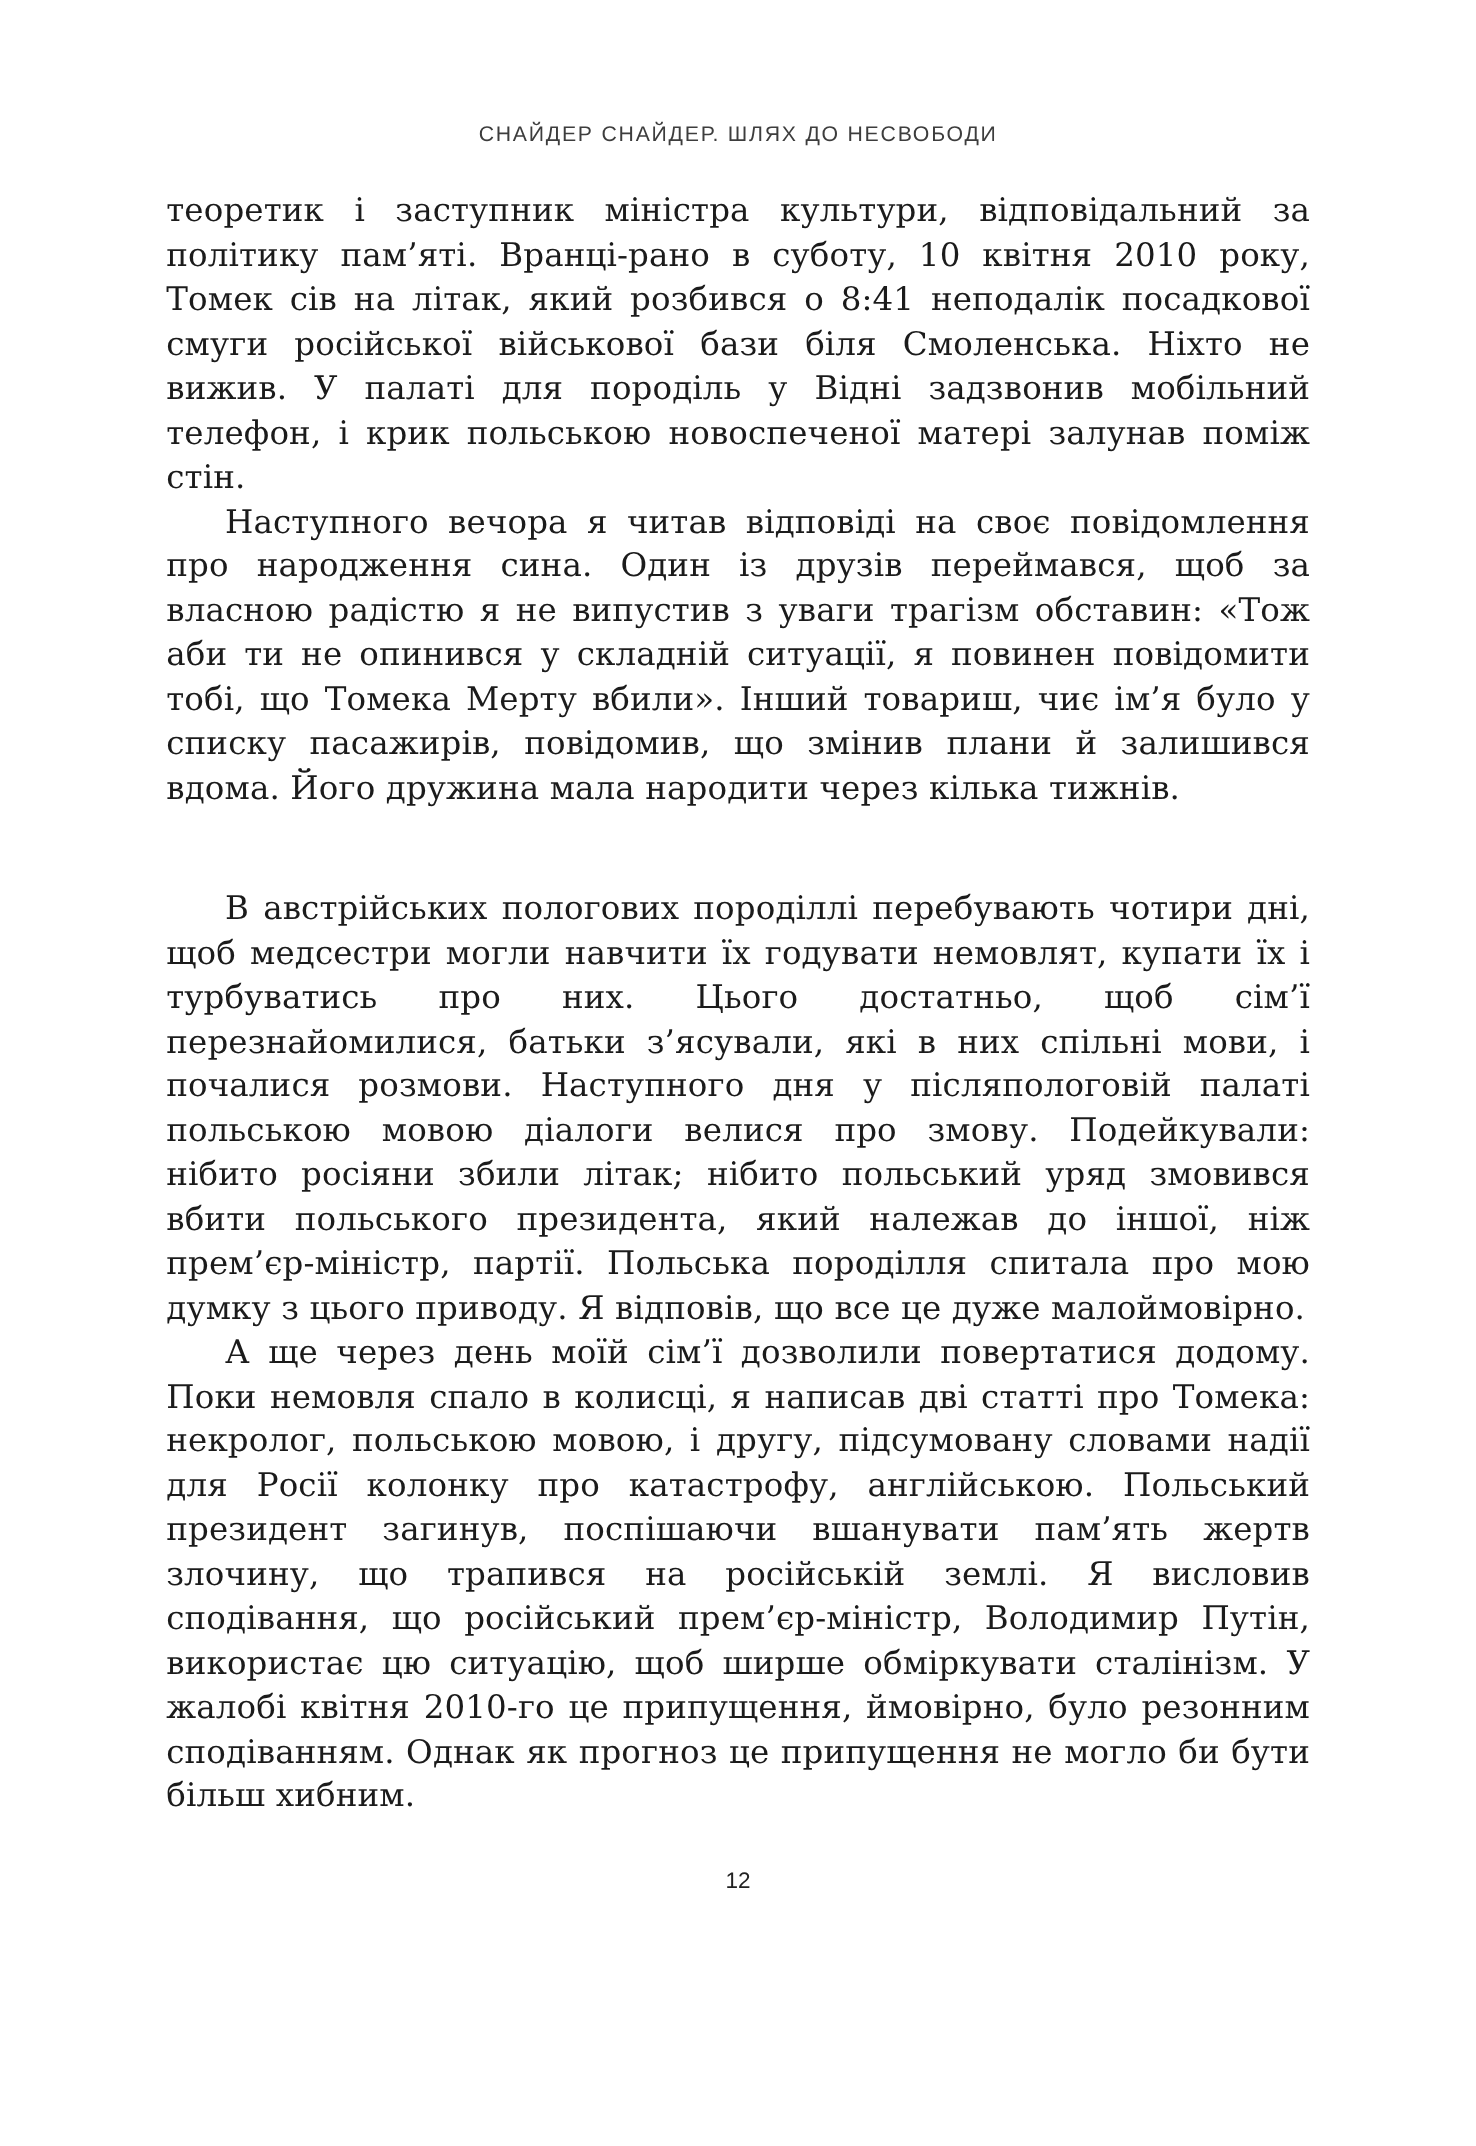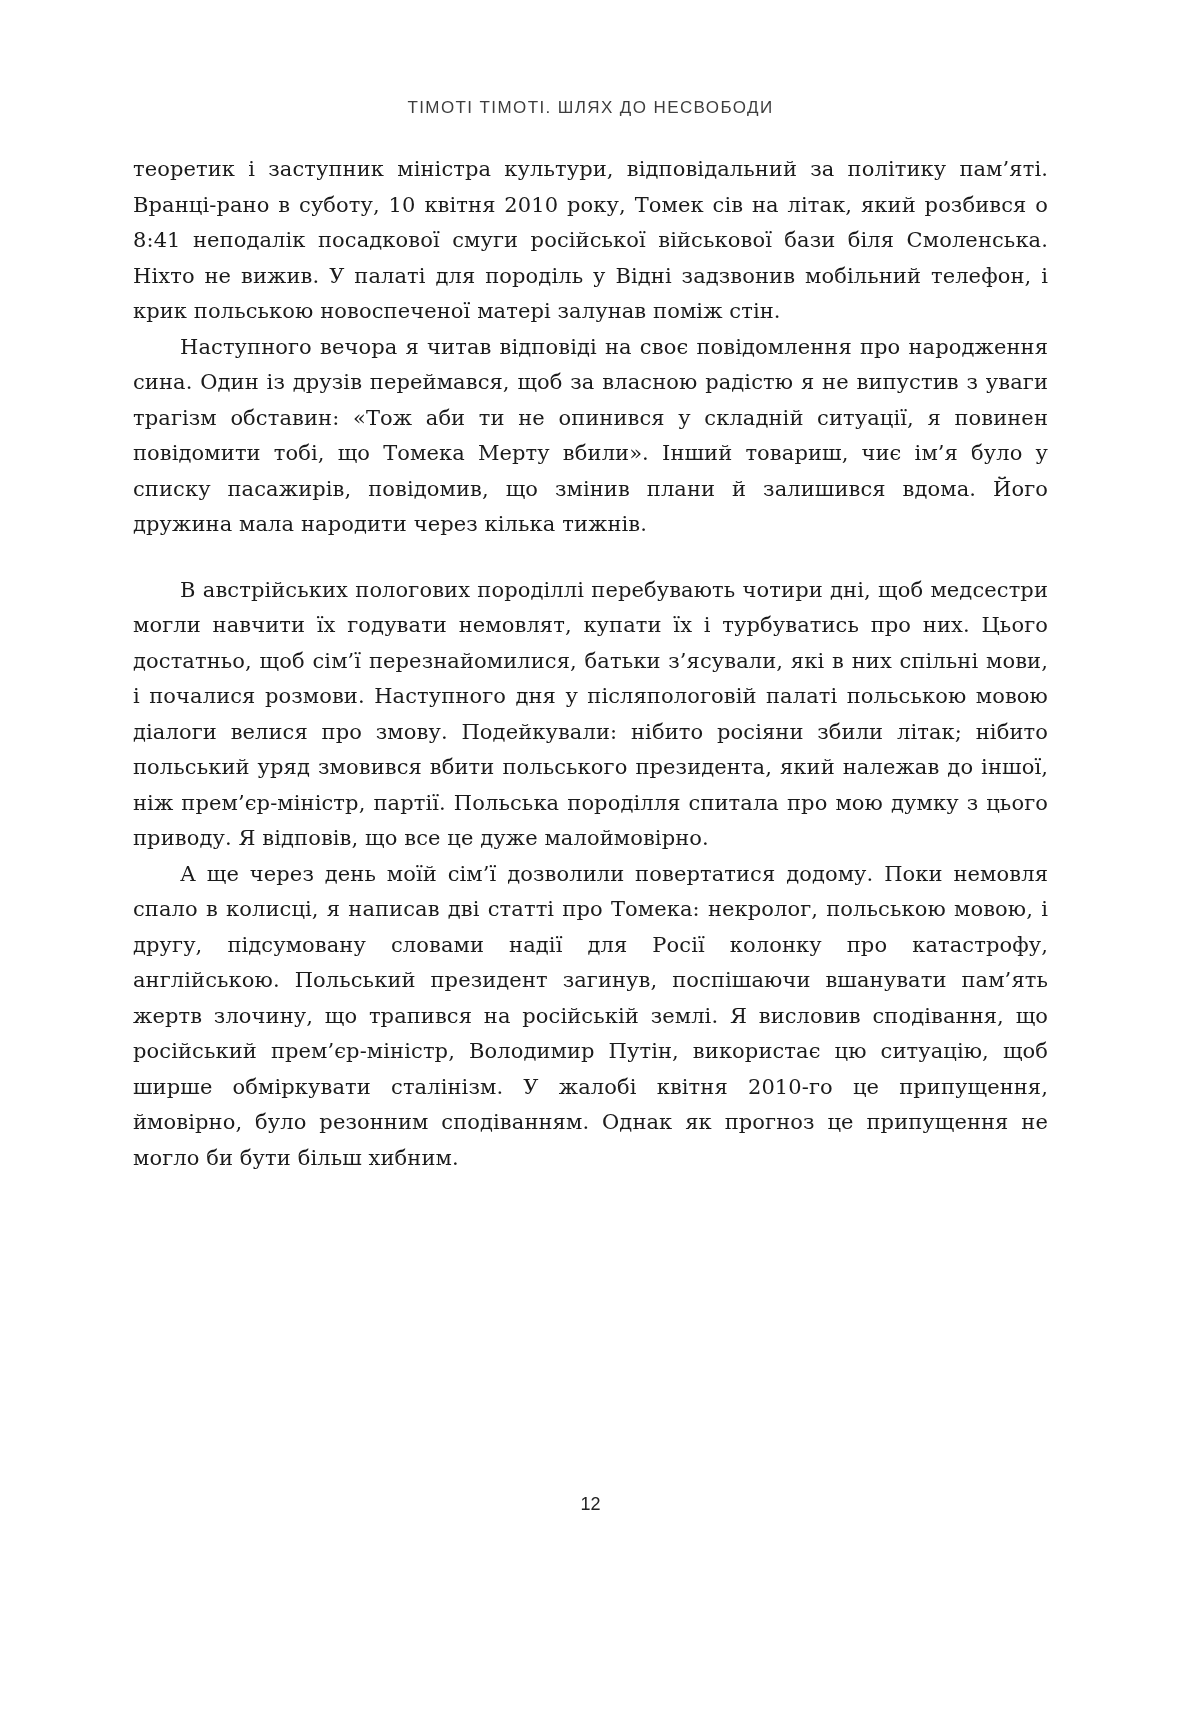--- a/index.html
+++ b/index.html
@@ -27,56 +27,56 @@
     font-size: 17px;
     letter-spacing: 1.4px;
     color: #3d3d3d;
     font-weight: 400;
   }
   .body-text {
     position: absolute;
     top: 152px;
     left: 133px;
     width: 915px;
-    font-size: 21px;
+    font-size: 26px;
     line-height: 35.5px;
     text-align: justify;
     letter-spacing: 0.1px;
     hyphens: auto;
     -webkit-hyphens: auto;
   }
   .body-text p {
     margin: 0;
     padding: 0;
     text-indent: 47px;
   }
   .body-text p.no-indent {
     text-indent: 0;
   }
   .body-text p.section-start {
-    margin-top: 30px;
+    margin-top: 61px;
   }
   .page-footer {
     position: absolute;
     bottom: 202px;
     left: 0;
     width: 100%;
     text-align: center;
     font-family: "Liberation Sans", sans-serif;
     font-size: 18px;
     color: #222222;
   }
 </style>
 </head>
 <body>
 
 <div class="page">
 
   <div class="running-header">
-    <span>ТІМОТІ ТІМОТІ. ШЛЯХ ДО НЕСВОБОДИ</span>
+    <span>СНАЙДЕР СНАЙДЕР. ШЛЯХ ДО НЕСВОБОДИ</span>
   </div>
 
   <div class="body-text">
     <p class="no-indent">теоретик і заступник міністра культури, відповідальний за політику пам’яті. Вранці-рано в суботу, 10 квітня 2010 року, Томек сів на літак, який розбився о 8:41 неподалік посадкової смуги російської військової бази біля Смоленська. Ніхто не вижив. У палаті для породіль у Відні задзвонив мобільний телефон, і крик польською новоспеченої матері залунав поміж стін.</p>
     <p>Наступного вечора я читав відповіді на своє повідомлення про народження сина. Один із друзів переймався, щоб за власною радістю я не випустив з уваги трагізм обставин: «Тож аби ти не опинився у складній ситуації, я повинен повідомити тобі, що Томека Мерту вбили». Інший товариш, чиє ім’я було у списку пасажирів, повідомив, що змінив плани й залишився вдома. Його дружина мала народити через кілька тижнів.</p>
     <p class="section-start">В австрійських пологових породіллі перебувають чотири дні, щоб медсестри могли навчити їх годувати немовлят, купати їх і турбуватись про них. Цього достатньо, щоб сім’ї перезнайомилися, батьки з’ясували, які в них спільні мови, і почалися розмови. Наступного дня у післяпологовій палаті польською мовою діалоги велися про змову. Подейкували: нібито росіяни збили літак; нібито польський уряд змовився вбити польського президента, який належав до іншої, ніж прем’єр-міністр, партії. Польська породілля спитала про мою думку з цього приводу. Я відповів, що все це дуже малоймовірно.</p>
     <p>А ще через день моїй сім’ї дозволили повертатися додому. Поки немовля спало в колисці, я написав дві статті про Томека: некролог, польською мовою, і другу, підсумовану словами надії для Росії колонку про катастрофу, англійською. Польський президент загинув, поспішаючи вшанувати пам’ять жертв злочину, що трапився на російській землі. Я висловив сподівання, що російський прем’єр-міністр, Володимир Путін, використає цю ситуацію, щоб ширше обміркувати сталінізм. У жалобі квітня 2010-го це припущення, ймовірно, було резонним сподіванням. Однак як прогноз це припущення не могло би бути більш хибним.</p>
   </div>
 
   <div class="page-footer">

